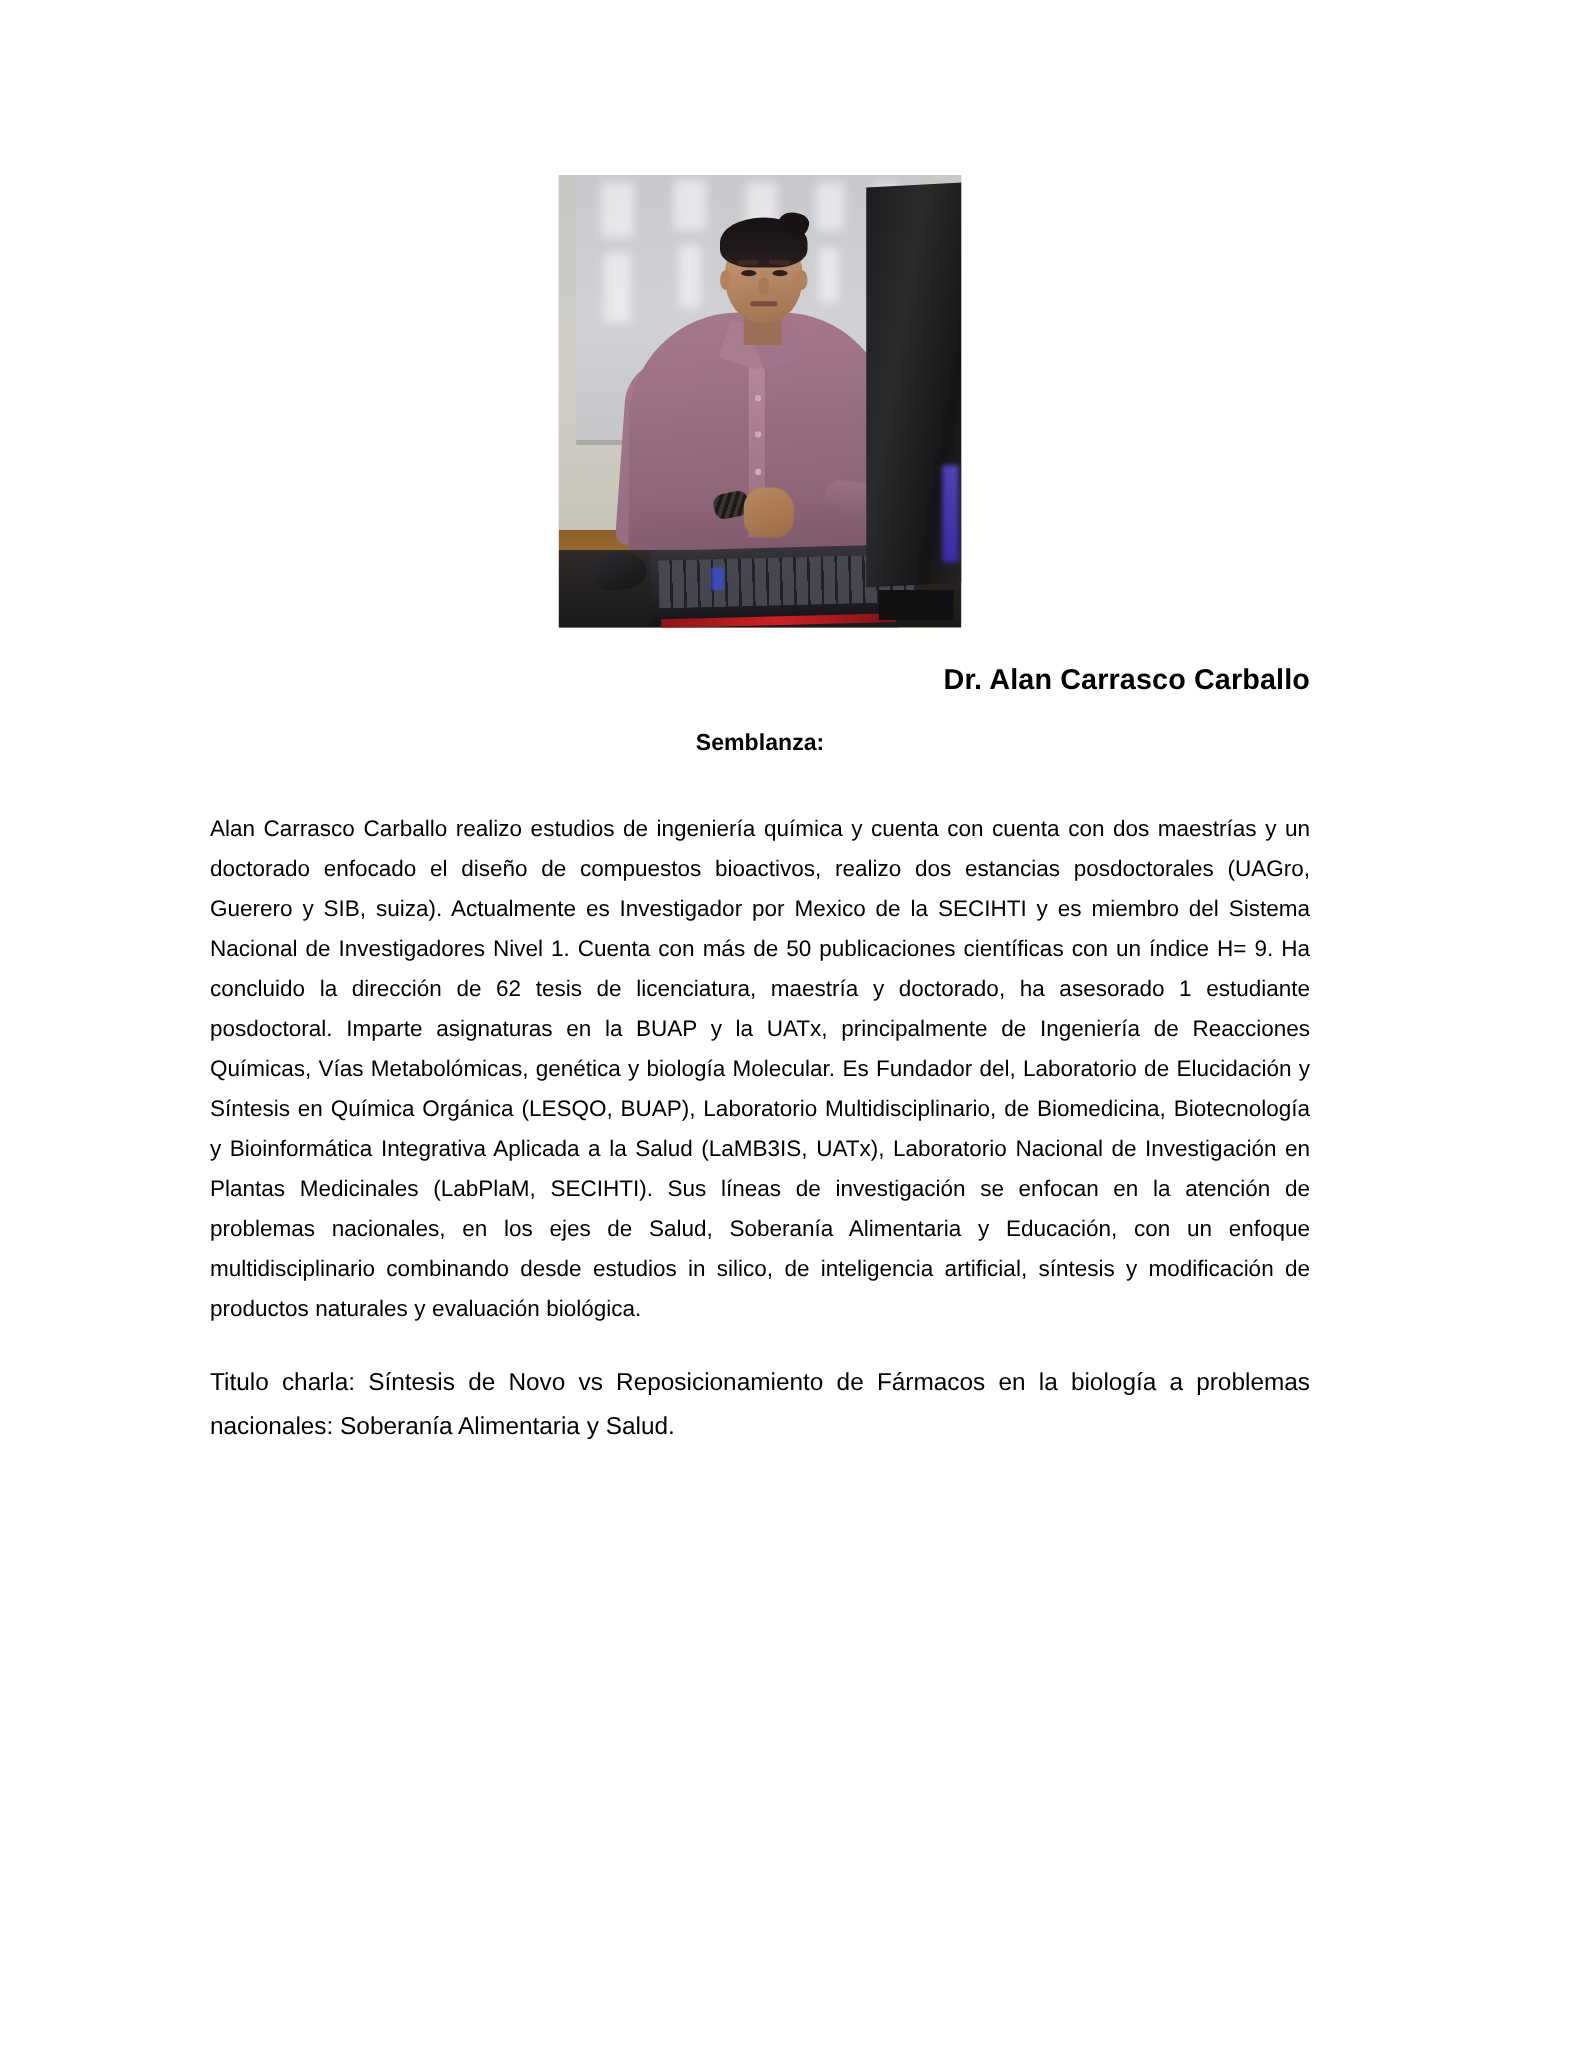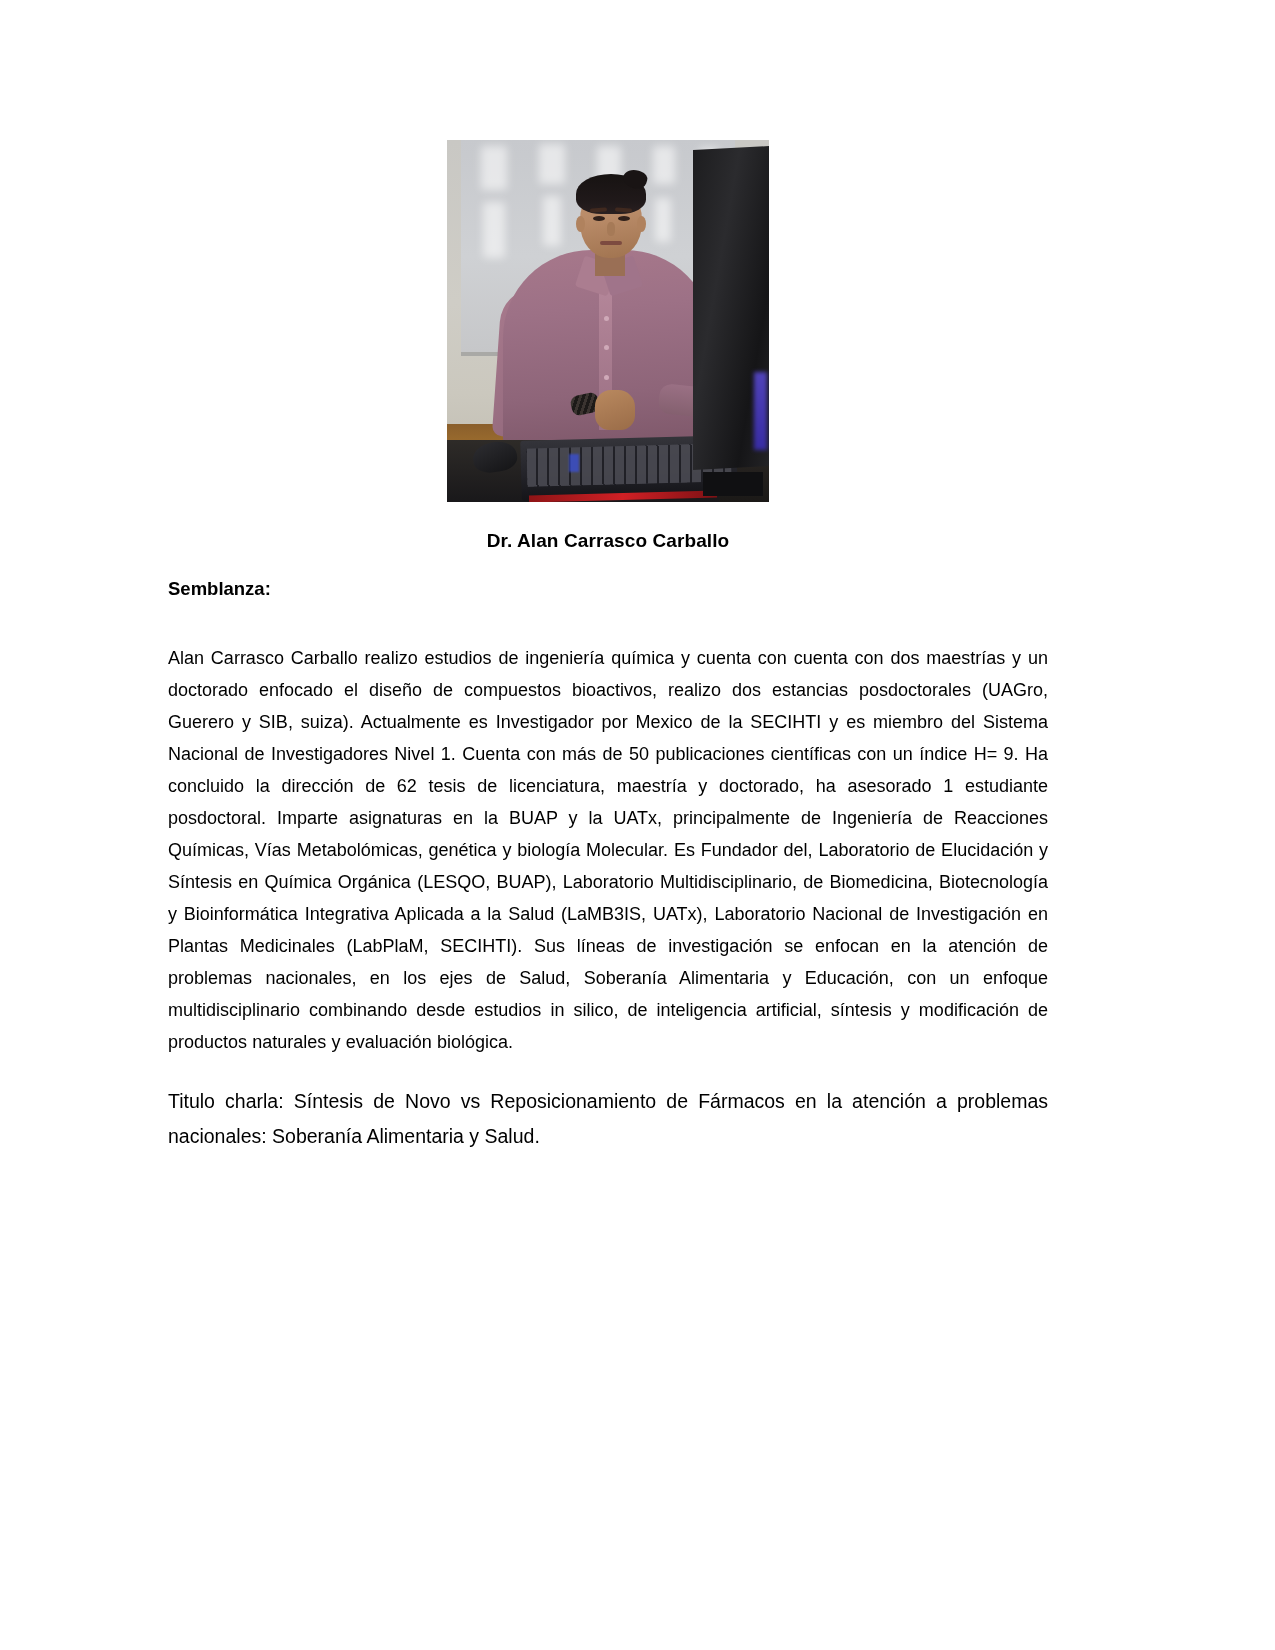--- a/index.html
+++ b/index.html
@@ -220,27 +220,28 @@
   }
   .ph-handR {
     left: 256px; top: 252px; width: 28px; height: 24px;
     background: #b0825e;
     border-radius: 40%;
   }
 
   
   .name {
     margin-top: 28px;
-    text-align: center;
+    text-align: right;
     font-weight: bold;
-    font-size: 19px;
+    font-size: 23px;
     letter-spacing: .1px;
   }
   .section-label {
     margin-top: 26px;
+    text-align: center;
     font-weight: bold;
     font-size: 18.5px;
   }
   .bio {
     margin-top: 42px;
     text-align: justify;
     font-size: 18px;
     line-height: 1.78;
     word-spacing: .2px;
   }
@@ -316,16 +317,16 @@
         <div class="ph-monitor-stand"></div>
       </div>
     </div>
 
     <div class="name">Dr. Alan Carrasco Carballo</div>
 
     <div class="section-label">Semblanza:</div>
 
     <p class="bio">Alan Carrasco Carballo realizo estudios de ingeniería química y cuenta con cuenta con dos maestrías y un doctorado enfocado el diseño de compuestos bioactivos, realizo dos estancias posdoctorales (UAGro, Guerero y SIB, suiza). Actualmente es Investigador por Mexico de la SECIHTI y es miembro del Sistema Nacional de Investigadores Nivel 1. Cuenta con más de 50 publicaciones científicas con un índice H= 9. Ha concluido la dirección de 62 tesis de licenciatura, maestría y doctorado, ha asesorado 1 estudiante posdoctoral. Imparte asignaturas en la BUAP y la UATx, principalmente de Ingeniería de Reacciones Químicas, Vías Metabolómicas, genética y biología Molecular. Es Fundador del, Laboratorio de Elucidación y Síntesis en Química Orgánica (LESQO, BUAP), Laboratorio Multidisciplinario, de Biomedicina, Biotecnología y Bioinformática Integrativa Aplicada a la Salud (LaMB3IS, UATx), Laboratorio Nacional de Investigación en Plantas Medicinales (LabPlaM, SECIHTI). Sus líneas de investigación se enfocan en la atención de problemas nacionales, en los ejes de Salud, Soberanía Alimentaria y Educación, con un enfoque multidisciplinario combinando desde estudios in silico, de inteligencia artificial, síntesis y modificación de productos naturales y evaluación biológica.</p>
 
-    <p class="talk"><b>Titulo charla:</b><span> Síntesis de Novo vs Reposicionamiento de Fármacos en la atención a problemas nacionales: Soberanía Alimentaria y Salud.</span></p>
+    <p class="talk"><b>Titulo charla:</b><span> Síntesis de Novo vs Reposicionamiento de Fármacos en la biología a problemas nacionales: Soberanía Alimentaria y Salud.</span></p>
 
   </div>
 </div>
 
 </body></html>

